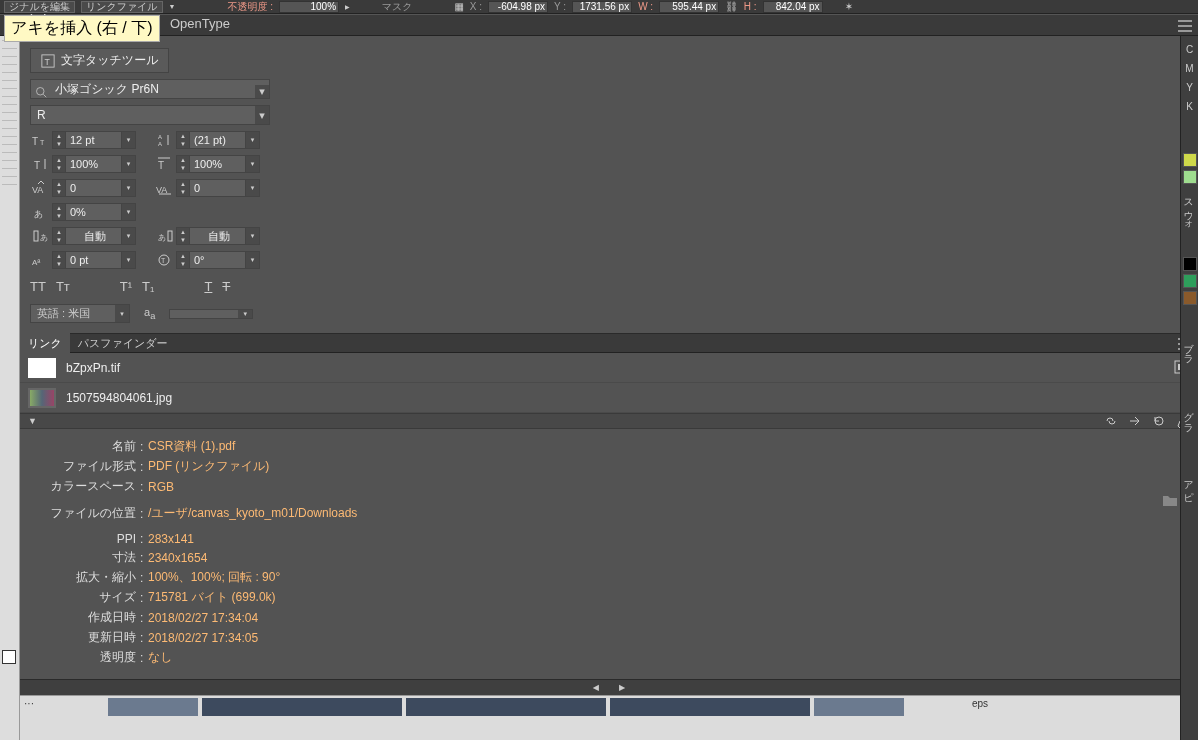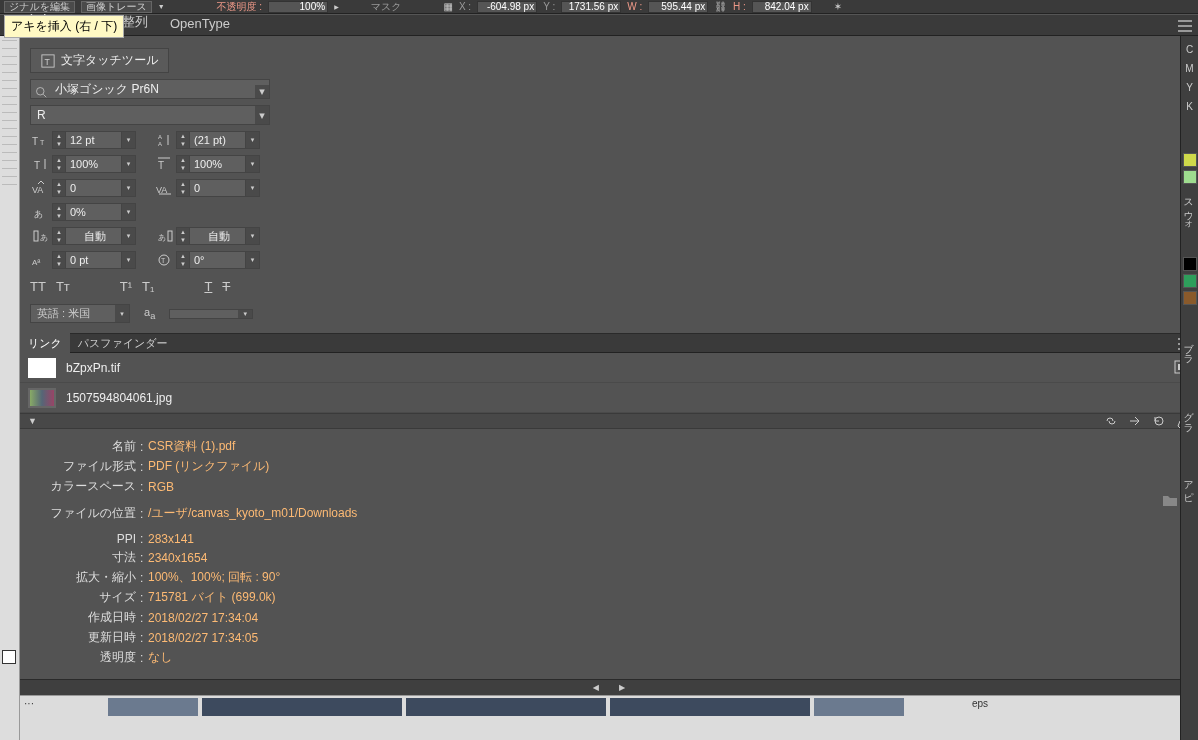--- a/index.html
+++ b/index.html
@@ -3,21 +3,21 @@
 <meta charset="utf-8">
 <style>
   * { margin: 0; padding: 0; box-sizing: border-box; font-family: "Hiragino Kaku Gothic Pro", "Meiryo", sans-serif; }
   body { background: #535353; width: 1198px; height: 740px; overflow: hidden; color: #ccc; font-size: 11px; position: relative; }
   
   .top-controls { height: 14px; background: #3a3a3a; border-bottom: 1px solid #222; display: flex; align-items: center; gap: 6px; padding: 0 4px; font-size: 10px; color: #ccc; overflow: hidden;}
   .top-controls .btn { background: #4a4a4a; border: 1px solid #666; padding: 0 4px; height: 12px; line-height: 10px; }
   .top-controls .lbl { color: #ccc; }
   .top-controls .ro { background:#555; padding:0 2px; border:1px solid #333; min-width:60px; text-align:right; color:#fff; height:12px; line-height:10px;}
   .top-controls .dim { color:#999; }
-  .aki-tooltip { position: absolute; top: 15px; left: 4px; background: #fff9c4; color: #000; border: 1px solid #aaa; padding: 2px 6px; font-size: 12px; z-index: 20; }
+  .aki-tooltip { position: absolute; top: 15px; left: 4px; background: #fff9c4; color: #000; border: 1px solid #aaa; padding: 2px 6px; font-size: 16px; z-index: 20; }
   
   .tabs-row { height: 22px; background: #3a3a3a; border-top: 1px solid #555; border-bottom: 1px solid #222; display: flex; align-items: flex-end; padding-left: 22px; gap: 14px; font-size: 13px; position: relative;}
   .tabs-row .tab { color: #ccc; padding: 3px 4px 4px; cursor: pointer;}
   .tabs-row .tab.active { color:#fff; border-bottom: 1px solid #fff; }
   .tabs-row .menu { position:absolute; right:6px; top:5px; width:14px; height:12px; display:flex; flex-direction:column; justify-content:space-between;}
   .tabs-row .menu span{height:2px;background:#999;}
   
   .main { display: flex; height: calc(100% - 14px - 22px); }
   .left-strip { width: 20px; background: #ddd; border-right:1px solid #999; position:relative;}
   .left-strip::after{content:""; position:absolute; left:2px; right:2px; top:4px; height:150px; background:repeating-linear-gradient(#bbb,#bbb 1px,#ddd 1px,#ddd 8px);}
@@ -94,21 +94,21 @@
   .canvas-strip .th{height:18px;background:#6b7a8f;}
   .canvas-strip .th.w1{width:90px;}
   .canvas-strip .th.w2{width:200px;background:#3d4a5e;}
   .canvas-strip .txt{font-size:10px;color:#333;width:80px;}
 </style>
 </head>
 <body>
 
 <div class="top-controls">
   <span class="btn">ジナルを編集</span>
-  <span class="btn">画像トレース</span>
+  <span class="btn">リンクファイル</span>
   <span style="font-size:7px">▼</span>
   <span style="width:40px"></span>
   <span class="lbl" style="color:#e98">不透明度 :</span>
   <span class="ro">100%</span>
   <span style="font-size:6px">▶</span>
   <span style="width:20px"></span>
   <span class="dim">マスク</span>
   <span style="width:30px"></span>
   <span>▦</span>
   <span class="dim">X :</span>

